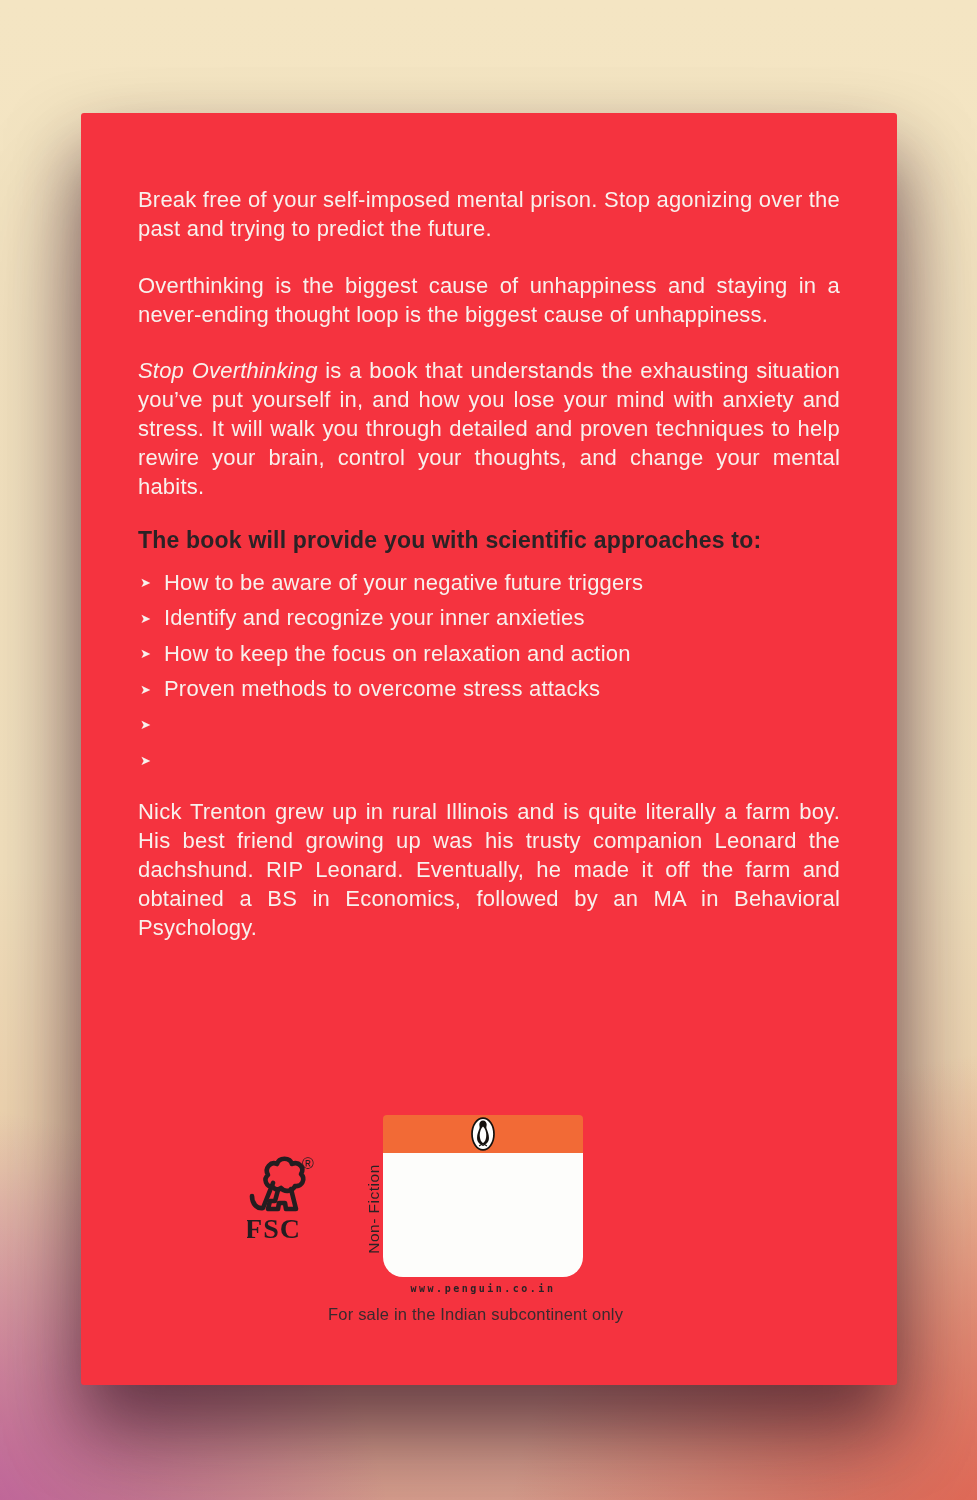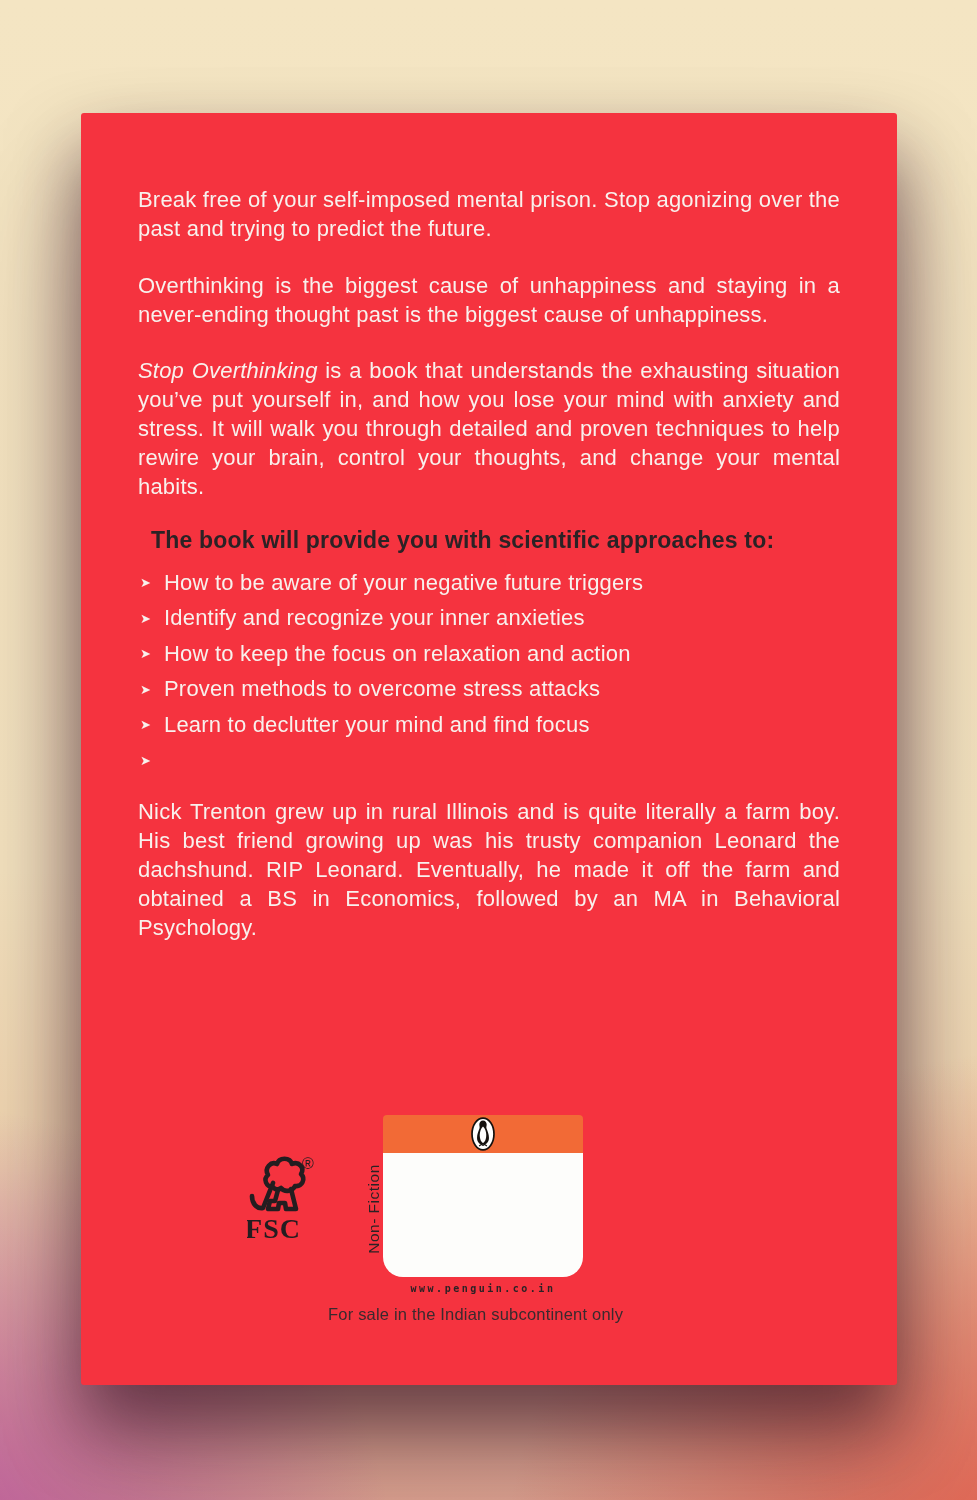--- a/index.html
+++ b/index.html
@@ -26,21 +26,21 @@
     font-size:22px; line-height:29px; color:#f8f1ed;
     text-align:justify; letter-spacing:0.2px;
   }
   .p1{ margin-bottom:28px; }
   .p2{ margin-bottom:27px; }
   .p3{ margin-bottom:26px; }
   .p3 em{ font-style:italic; }
 
   .heading{
     font-size:23px; line-height:26px; font-weight:bold; color:#2b2225;
-    letter-spacing:0.2px; margin-bottom:12px;margin-left:13px;
+    letter-spacing:0.2px; margin-bottom:12px;
   }
   .bullets{ list-style:none; margin-bottom:19px; }
   .bullet{
     display:flex; align-items:center; height:35.5px;
     color:#f8f1ed; font-size:22px; letter-spacing:0.2px;
   }
   .arrow{ font-size:13px; width:26px; flex:0 0 26px; padding-left:2px; }
   .p4{ margin-bottom:25px; }
   .about-h{ margin-bottom:11px; }
 
@@ -72,21 +72,21 @@
   }
 </style>
 </head>
 <body>
 
 <div class="stage">
   <div class="book">
 
     <div class="content">
       <p class="body p1">Break free of your self-imposed mental prison. Stop agonizing over the past and trying to predict the future.</p>
-      <p class="body p2">Overthinking is the biggest cause of unhappiness and staying in a never-ending thought past is the biggest cause of unhappiness.</p>
+      <p class="body p2">Overthinking is the biggest cause of unhappiness and staying in a never-ending thought loop is the biggest cause of unhappiness.</p>
       <p class="body p3"><em>Stop Overthinking</em><span> is a book that understands the exhausting situation you’ve put yourself in, and how you lose your mind with anxiety and stress. It will walk you through detailed and proven techniques to help rewire your brain, control your thoughts, and change your mental habits.</span></p>
 
       <h2 class="heading">The book will provide you with scientific approaches to:</h2>
 
       <ul class="bullets">
         <li class="bullet">
           <span class="arrow">➤</span>
           <span>How to be aware of your negative future triggers</span>
         </li>
         <li class="bullet">
@@ -96,21 +96,20 @@
         <li class="bullet">
           <span class="arrow">➤</span>
           <span>How to keep the focus on relaxation and action</span>
         </li>
         <li class="bullet">
           <span class="arrow">➤</span>
           <span>Proven methods to overcome stress attacks</span>
         </li>
         <li class="bullet">
           <span class="arrow">➤</span>
-          <span>Learn to declutter your mind and find focus</span>
         </li>
         <li class="bullet">
           <span class="arrow">➤</span>
         </li>
       </ul>
 
 
       <p class="body about-b">Nick Trenton grew up in rural Illinois and is quite literally a farm boy. His best friend growing up was his trusty companion Leonard the dachshund. RIP Leonard. Eventually, he made it off the farm and obtained a BS in Economics, followed by an MA in Behavioral Psychology.</p>
     </div>
 

